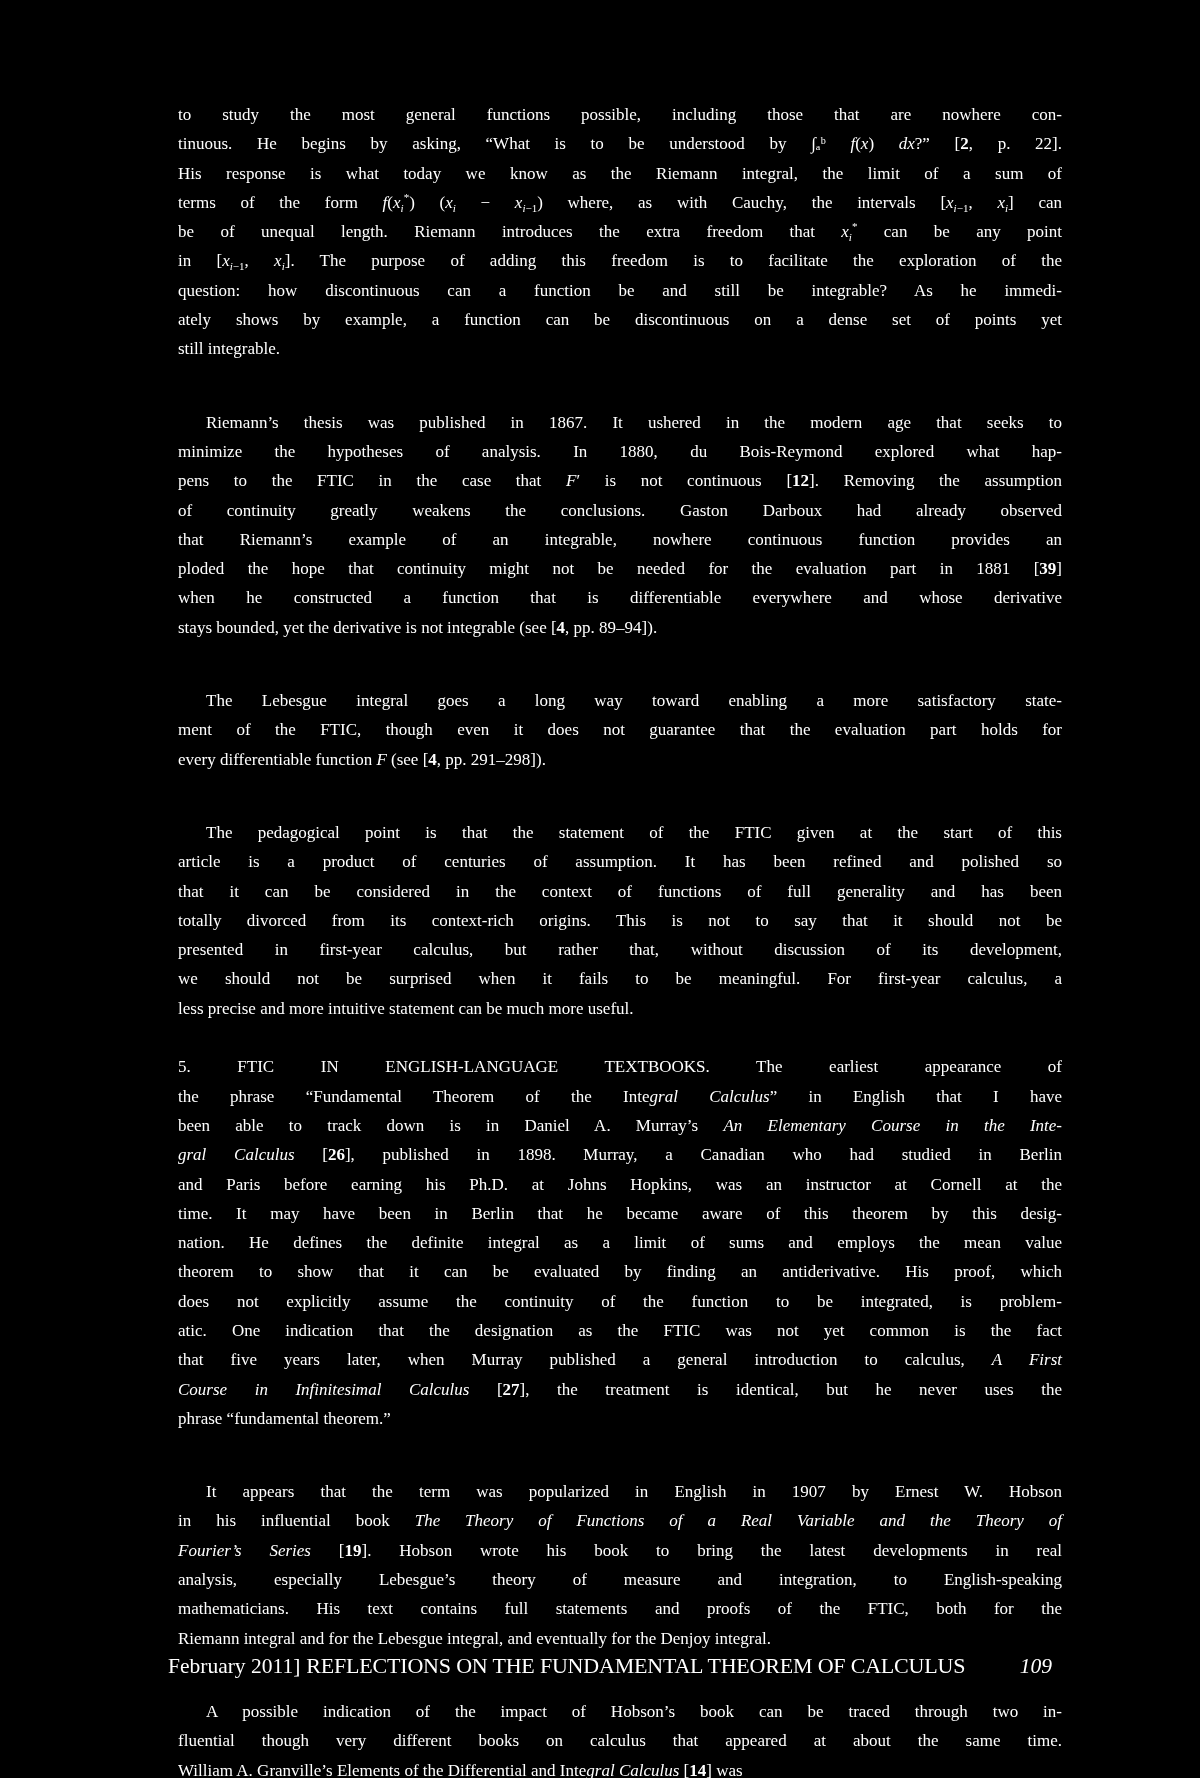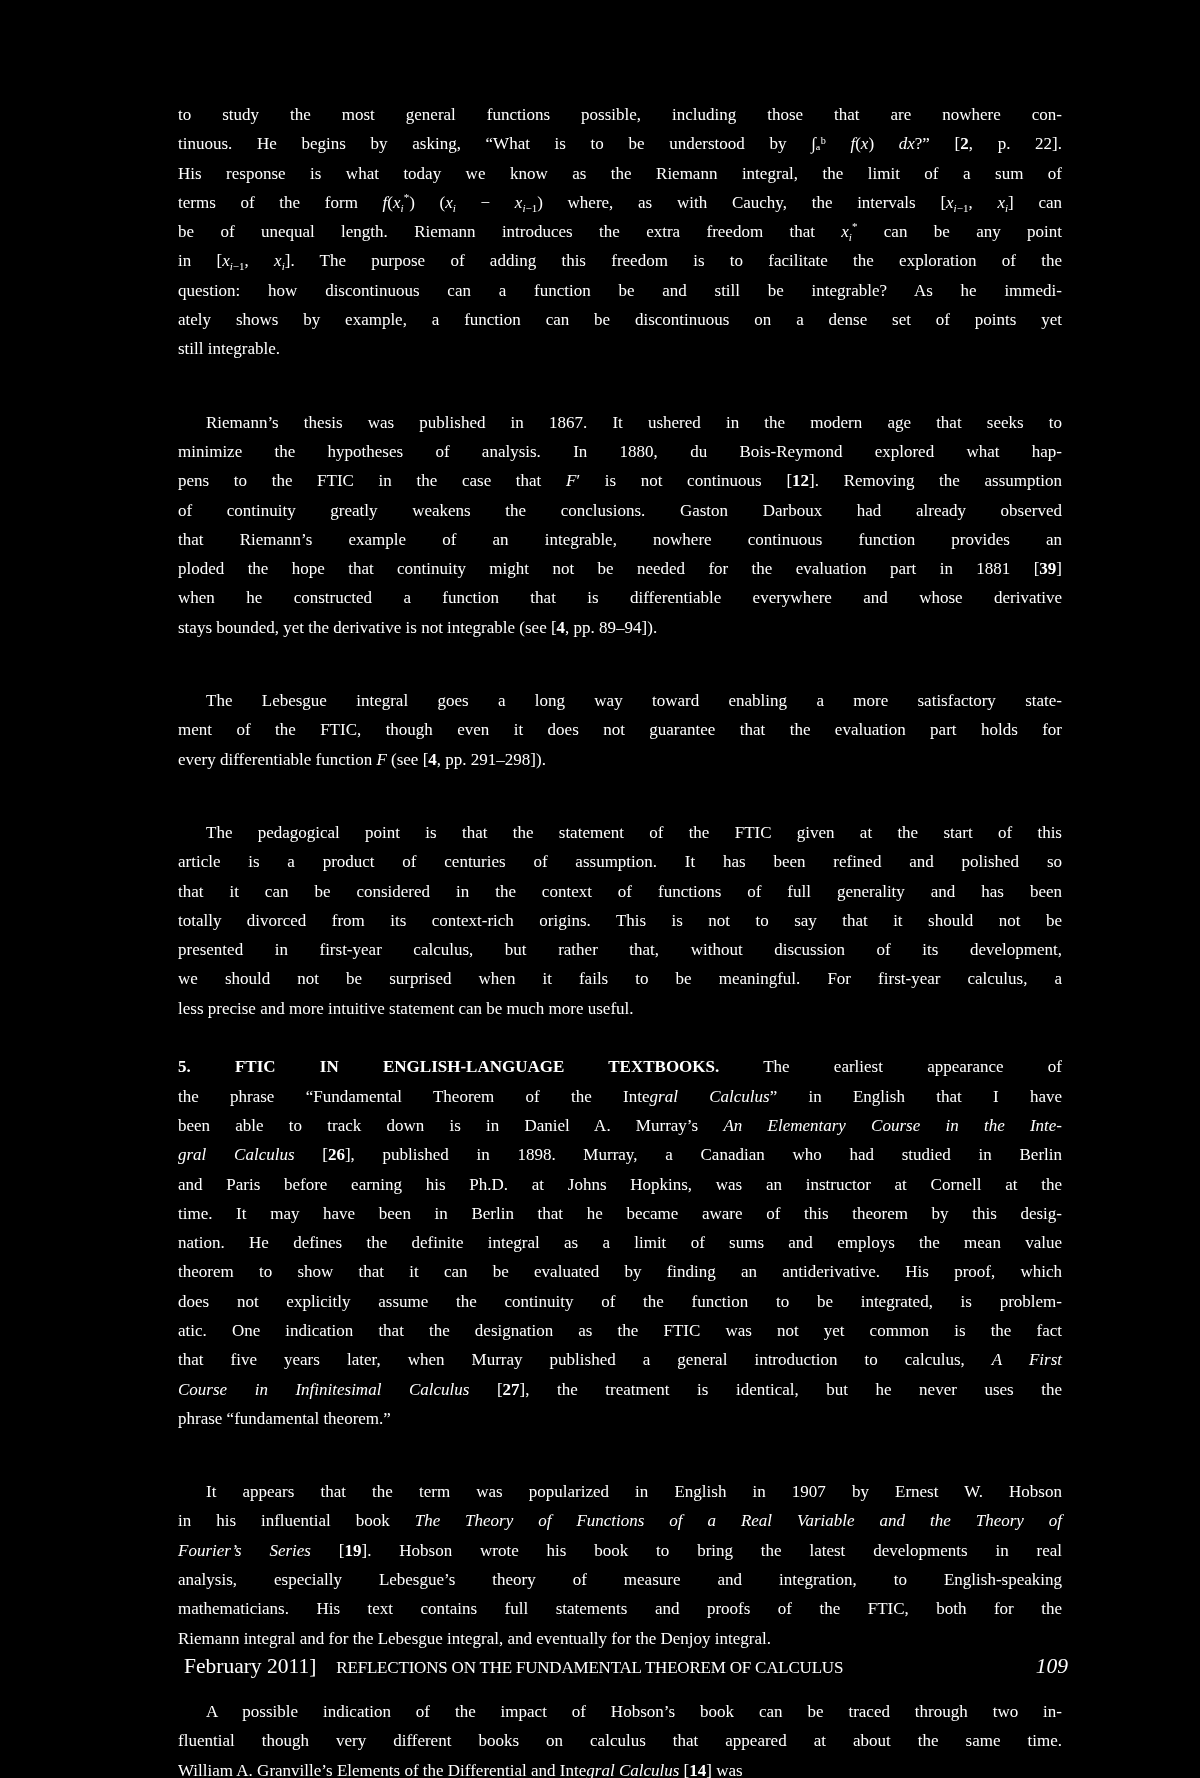--- a/index.html
+++ b/index.html
@@ -7,25 +7,25 @@
          font-family:"Liberation Serif","DejaVu Serif",serif; }
   #page { position:absolute; left:178px; top:100px; width:884px; }
   .line { display:block; height:29.3px; line-height:29.3px; font-size:17px;
           white-space:nowrap; text-align:justify; text-align-last:justify; }
   .line.last { text-align-last:left; }
   .line.indent { padding-left:28px;margin-top:44px; }
   .gap { height:29.3px; }
   .it { font-style:italic; }
   .b { font-weight:bold; }
   sub, sup { font-size:0.65em; line-height:0; }
-  .head { font-weight:bold; }
-  #footer { position:absolute; left:184px; top:1651px; width:884px; height:30px;
+  .head { font-weight:normal; }
+  #footer { position:absolute; left:168px; top:1651px; width:884px; height:30px;
             font-size:21.5px; line-height:30px; display:flex; align-items:baseline; }
   #footer .journal { }
-  #footer .title { font-size:17px; margin-left:20px; flex:1; letter-spacing:-0.2px; }
+  #footer .title { font-size:22px; margin-left:6px; flex:1; letter-spacing:-0.2px; }
   #footer .pg { text-align:right;font-style:italic; }
 </style>
 </head>
 <body>
 
 <div id="page">
     <div>
       <span class="line">to study the most general functions possible, including those that are nowhere con-</span>
       <span class="line">tinuous. He begins by asking, “What is to be understood by ∫ₐᵇ <span class="it">f</span>(<span class="it">x</span>) <span class="it">dx</span>?” [<span class="b">2</span>, p. 22].</span>
       <span class="line">His response is what today we know as the Riemann integral, the limit of a sum of</span>

